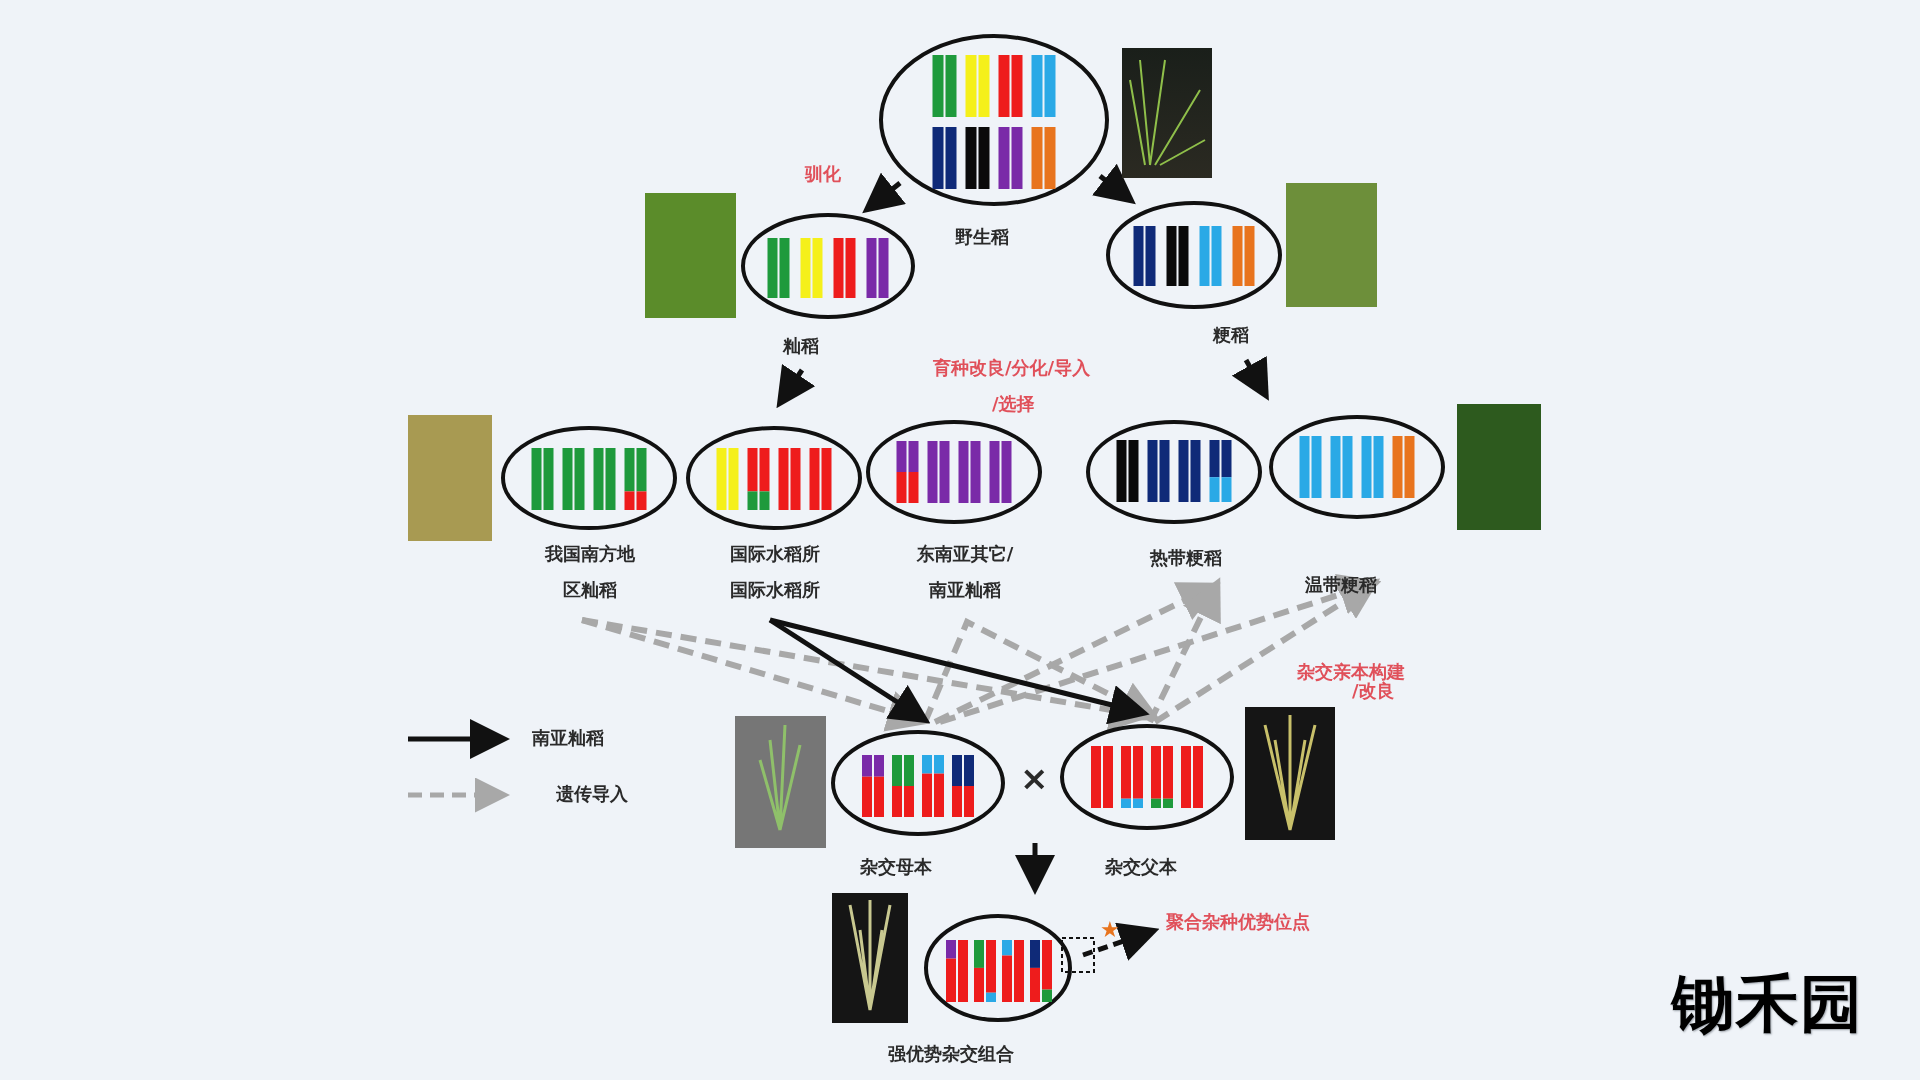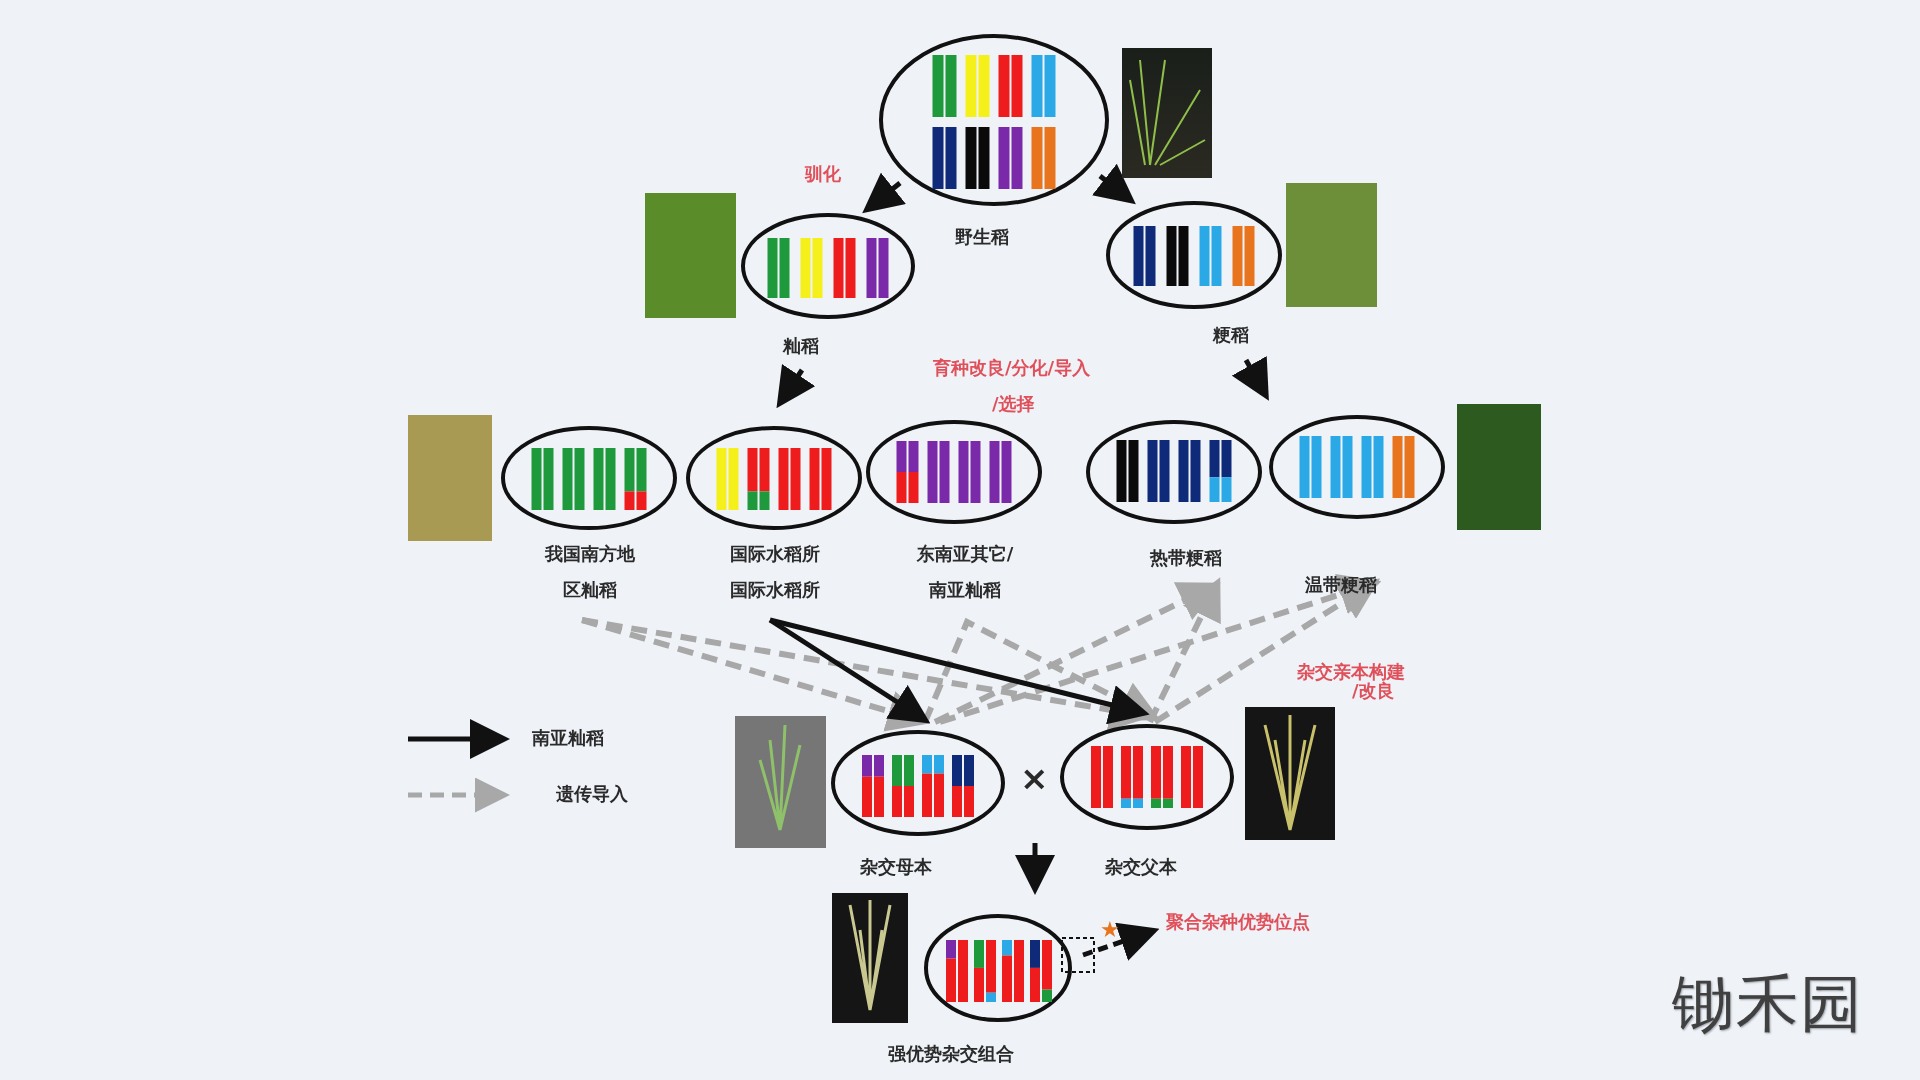--- a/index.html
+++ b/index.html
@@ -1,21 +1,21 @@
 <!DOCTYPE html>
 <html><head>
 <meta charset="utf-8">
 <style>
   html, body { margin:0; padding:0; }
   body { width:1920px; height:1080px; background:#eff3f8; position:relative; overflow:hidden;
          font-family:"DejaVu Sans","Liberation Sans",sans-serif; }
   #diagram { position:absolute; left:0; top:0; width:1920px; height:1080px; }
   .lbl { position:absolute; color:#2a2a2a; font-size:18px; font-weight:bold; text-align:center; line-height:36px; white-space:nowrap; }
   .red { color:#e0505a; font-weight:bold; }
-  .watermark { position:absolute; left:1672px; top:962px; font-size:62px; color:#404040; font-weight:normal;
+  .watermark { position:absolute; left:1672px; top:962px; font-size:62px; color:#000000; font-weight:bold;
                text-shadow: 1px 1px 2px #9aa0a8; letter-spacing:2px; }
 </style>
 </head>
 <body>
 
 <svg id="diagram" viewBox="0 0 1920 1080" xmlns="http://www.w3.org/2000/svg">
   <defs>
     <marker id="ahB" markerWidth="8" markerHeight="8" refX="6" refY="4" orient="auto" markerUnits="strokeWidth">
       <path d="M0,0 L8,4 L0,8 Z" fill="#111"></path>
     </marker>

